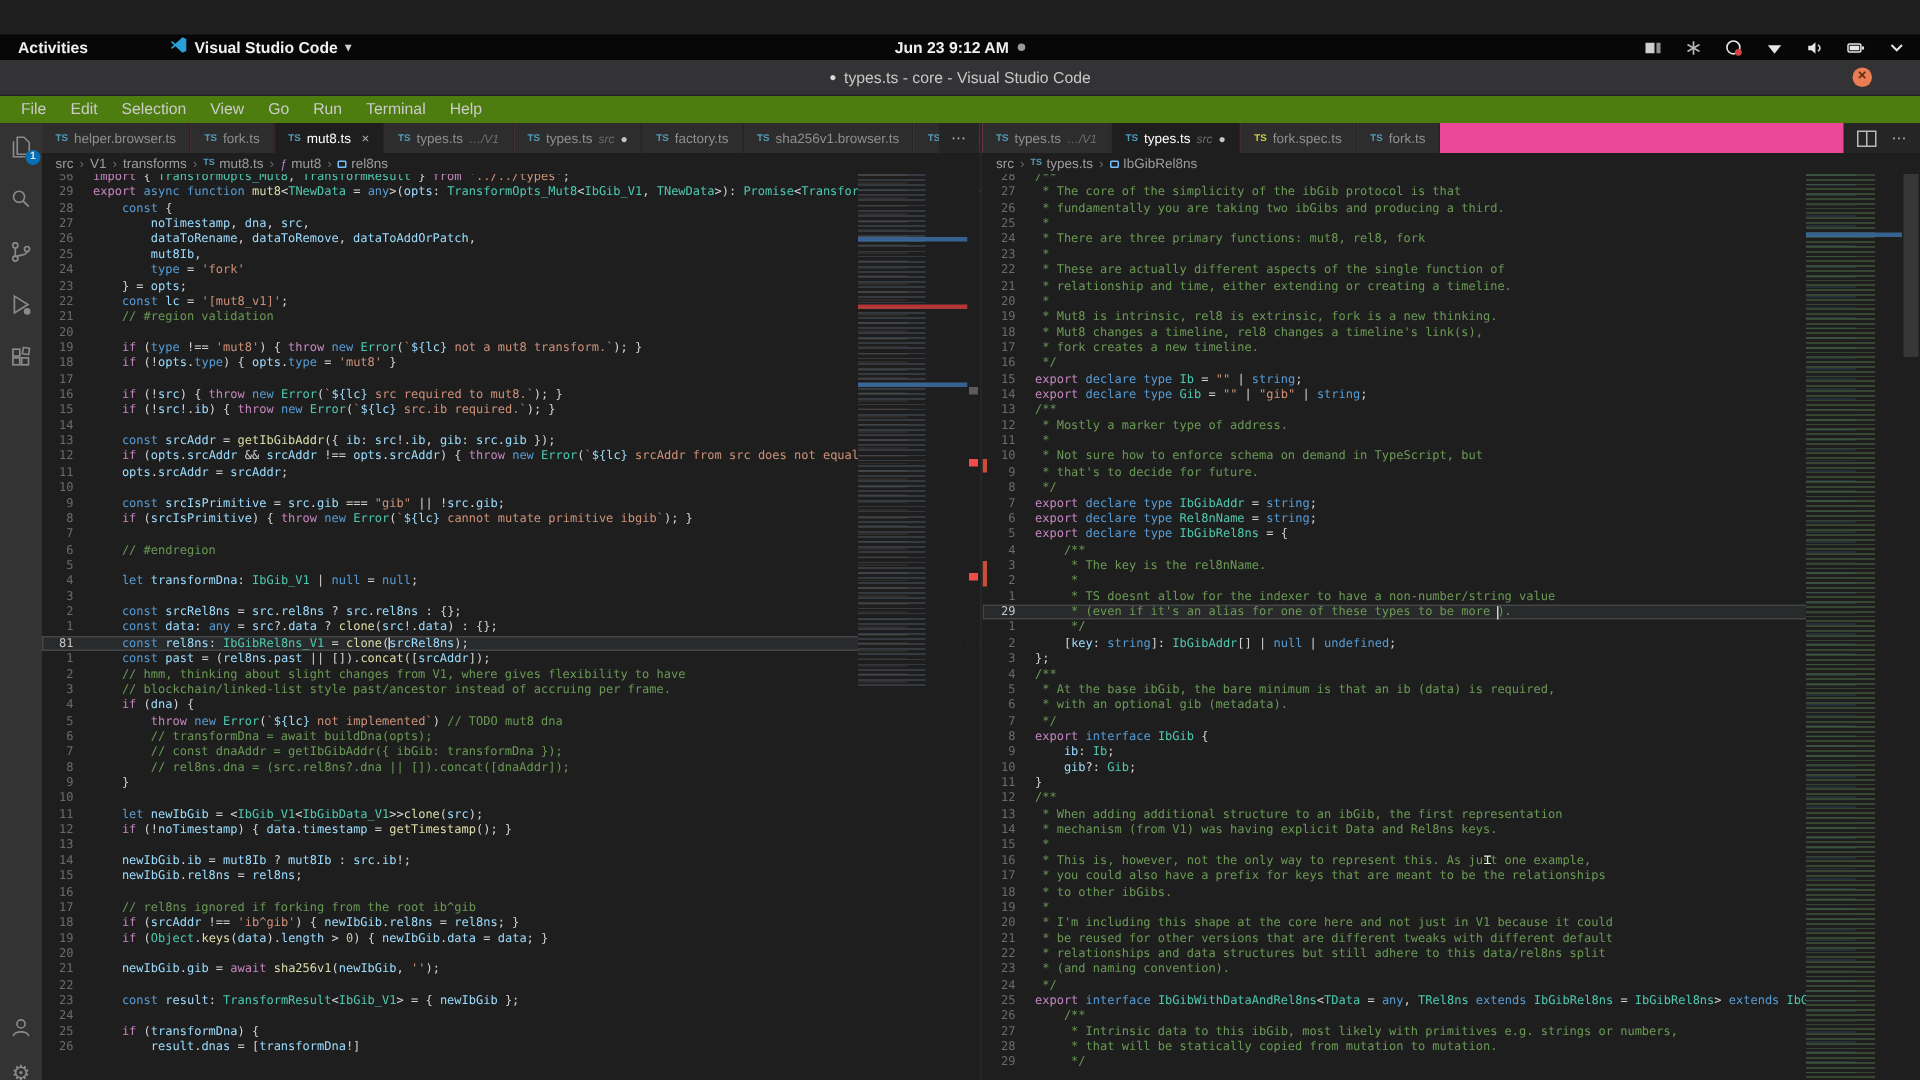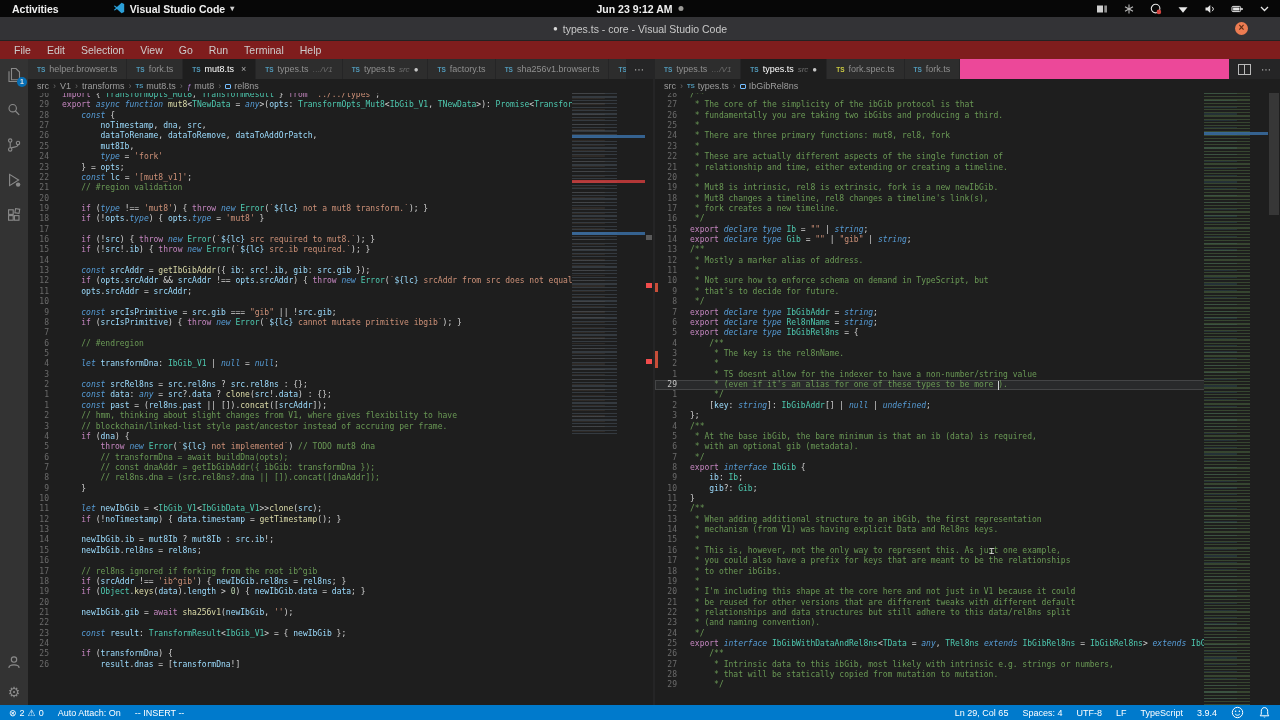--- a/index.html
+++ b/index.html
@@ -1,38 +1,38 @@
 <!DOCTYPE html>
 <html><head>
 <meta charset="utf-8">
 <style>
   * { margin:0; padding:0; box-sizing:border-box; }
   html,body { width:1280px; height:720px; overflow:hidden; background:#1e1e1e;
     font-family:"Liberation Sans", sans-serif; }
   
   .gnome-bar { height:17px; background:#070707; color:#f0f0f0; display:flex;
-    align-items:center; font-size:10.5px; font-weight:bold; position:relative; }
+    align-items:center; font-size:10.5px; font-weight:bold; position:relative;margin-top:23px; }
   .activities { padding:0 12px; height:100%; display:flex; align-items:center; }
   .app-chunk { display:flex; align-items:center; gap:5px; margin-left:42px; }
   .app-caret { font-size:8px; color:#cfcfcf; }
   .gnome-clock { position:absolute; left:50%; transform:translateX(-50%);
     display:flex; align-items:center; gap:6px; }
   .record-dot { width:5px; height:5px; border-radius:50%; background:#9a9996; }
   .tray { margin-left:auto; display:flex; align-items:center; gap:15px; padding-right:10px; }
   .tray span { display:flex; align-items:center; }
   
   .title-bar { height:24px; background:#333336; border-bottom:1px solid #222;
     display:flex; align-items:center; justify-content:center; position:relative;
     color:#c8c8c8; font-size:10.5px; }
   .title-dot { font-size:8px; margin-right:5px; color:#d8d8d8; }
   .close-btn { position:absolute; right:32px; width:13px; height:13px; border-radius:50%;
     background:#ec7c52; color:#5e2c14; font-size:10px; line-height:12px; text-align:center;
     font-weight:bold; cursor:default; }
   
-  .menu-bar { height:18px; background:#7f1d1d; display:flex; align-items:center;
+  .menu-bar { height:18px; background:#4d7c0f; display:flex; align-items:center;
     font-size:10.5px; color:#cccccc; padding-left:6px; }
   .menu-item { padding:0 8px; }
   
   .main { display:flex; height:646px; }
   .activity-bar { width:28px; background:#333333; display:flex; flex-direction:column;
     align-items:center; padding:7px 0 4px; flex:none; }
   .act-top { display:flex; flex-direction:column; gap:17px; align-items:center; }
   .act-bottom { margin-top:auto; display:flex; flex-direction:column; gap:12px; align-items:center; }
   .act-ico { position:relative; width:18px; height:18px; display:flex; align-items:center;
     justify-content:center; opacity:.85; }
@@ -71,21 +71,21 @@
   .lines { position:absolute; left:0; top:-3px; right:0; }
   .line { display:flex; height:10.37px; line-height:10.37px; white-space:pre; position:relative; }
   .line.current { background:rgba(115,120,125,.14); outline:1px solid rgba(255,255,255,.13); outline-offset:-1px; }
   .num { width:26px; text-align:right; color:#6b6b6b; padding-right:5px; flex:none; }
   .g-right .num { width:27px; }
   .line.current .num { color:#c6c6c6; }
   .fold { width:8px; color:#8a8a8a; flex:none; font-size:7px; }
   .code { flex:1; overflow:hidden; color:#d4d4d4; }
   .fold-ell { color:#9a9a9a; background:rgba(255,255,255,.08); border-radius:2px;
     padding:0 3px; margin-left:3px; }
-  .k { color:#C586C0; } .b { color:#569CD6;font-style:italic; } .t { color:#4EC9B0; } .f { color:#DCDCAA; }
+  .k { color:#C586C0; } .b { color:#569CD6; } .t { color:#4EC9B0; } .f { color:#DCDCAA; }
   .v { color:#9CDCFE; } .s { color:#CE9178; } .c { color:#6A9955; } .n { color:#B5CEA8; }
   .caret { position:absolute; top:1px; width:1px; height:8.5px; background:#cfd1d4; }
   
   .minimap { position:absolute; top:0; bottom:0; background:#1e1e1e; }
   .g-left .minimap { right:8px; width:73px;
     background-image:
       repeating-linear-gradient(180deg, rgba(140,170,200,.20) 0 1.2px, transparent 1.2px 3.4px),
       repeating-linear-gradient(180deg, rgba(190,150,120,.10) 0 1.2px, transparent 1.2px 5.2px);
     background-size:62% 56%, 45% 56%; background-repeat:no-repeat; }
   .g-right .minimap { right:12px; width:64px;
@@ -335,20 +335,21 @@
             <div class="line"><span class="num">10</span><span class="fold"></span><span class="code"></span></div>
             <div class="line"><span class="num">9</span><span class="fold"></span><span class="code">    <span class="b">const</span> <span class="v">srcIsPrimitive</span> = <span class="v">src</span>.<span class="v">gib</span> === <span class="s">"gib"</span> || !<span class="v">src</span>.<span class="v">gib</span>;</span></div>
             <div class="line"><span class="num">8</span><span class="fold"></span><span class="code">    <span class="k">if</span> (<span class="v">srcIsPrimitive</span>) { <span class="k">throw</span> <span class="b">new</span> <span class="t">Error</span>(<span class="s">`</span><span class="v">${lc}</span><span class="s"> cannot mutate primitive ibgib`</span>); }</span></div>
             <div class="line"><span class="num">7</span><span class="fold"></span><span class="code"></span></div>
             <div class="line"><span class="num">6</span><span class="fold"></span><span class="code"><span class="c">    // #endregion</span></span></div>
             <div class="line"><span class="num">5</span><span class="fold"></span><span class="code"></span></div>
             <div class="line"><span class="num">4</span><span class="fold"></span><span class="code">    <span class="b">let</span> <span class="v">transformDna</span>: <span class="t">IbGib_V1</span> | <span class="b">null</span> = <span class="b">null</span>;</span></div>
             <div class="line"><span class="num">3</span><span class="fold"></span><span class="code"></span></div>
             <div class="line"><span class="num">2</span><span class="fold"></span><span class="code">    <span class="b">const</span> <span class="v">srcRel8ns</span> = <span class="v">src</span>.<span class="v">rel8ns</span> ? <span class="v">src</span>.<span class="v">rel8ns</span> : {};</span></div>
             <div class="line"><span class="num">1</span><span class="fold"></span><span class="code">    <span class="b">const</span> <span class="v">data</span>: <span class="b">any</span> = <span class="v">src</span>?.<span class="v">data</span> ? <span class="f">clone</span>(<span class="v">src</span>!.<span class="v">data</span>) : {};</span></div>
+            <div class="line current"><span class="num">81</span><span class="fold"></span><span class="code">    <span class="b">const</span> <span class="v">rel8ns</span>: <span class="t">IbGibRel8ns_V1</span> = <span class="f">clone</span>(<span class="v">srcRel8ns</span>);</span><span class="caret" style="left: calc(41ch + 34px);"></span></div>
             <div class="line"><span class="num">1</span><span class="fold"></span><span class="code">    <span class="b">const</span> <span class="v">past</span> = (<span class="v">rel8ns</span>.<span class="v">past</span> || []).<span class="f">concat</span>([<span class="v">srcAddr</span>]);</span></div>
             <div class="line"><span class="num">2</span><span class="fold"></span><span class="code"><span class="c">    // hmm, thinking about slight changes from V1, where gives flexibility to have</span></span></div>
             <div class="line"><span class="num">3</span><span class="fold"></span><span class="code"><span class="c">    // blockchain/linked-list style past/ancestor instead of accruing per frame.</span></span></div>
             <div class="line"><span class="num">4</span><span class="fold"></span><span class="code">    <span class="k">if</span> (<span class="v">dna</span>) {</span></div>
             <div class="line"><span class="num">5</span><span class="fold"></span><span class="code">        <span class="k">throw</span> <span class="b">new</span> <span class="t">Error</span>(<span class="s">`</span><span class="v">${lc}</span><span class="s"> not implemented`</span>) <span class="c">// TODO mut8 dna</span></span></div>
             <div class="line"><span class="num">6</span><span class="fold"></span><span class="code"><span class="c">        // transformDna = await buildDna(opts);</span></span></div>
             <div class="line"><span class="num">7</span><span class="fold"></span><span class="code"><span class="c">        // const dnaAddr = getIbGibAddr({ ibGib: transformDna });</span></span></div>
             <div class="line"><span class="num">8</span><span class="fold"></span><span class="code"><span class="c">        // rel8ns.dna = (src.rel8ns?.dna || []).concat([dnaAddr]);</span></span></div>
             <div class="line"><span class="num">9</span><span class="fold"></span><span class="code">    }</span></div>
             <div class="line"><span class="num">10</span><span class="fold"></span><span class="code"></span></div>
@@ -431,28 +432,28 @@
           <div class="lines">
             <div class="line"><span class="num">28</span><span class="fold"></span><span class="code"><span class="c">/**</span></span></div>
             <div class="line"><span class="num">27</span><span class="fold"></span><span class="code"><span class="c"> * The core of the simplicity of the ibGib protocol is that</span></span></div>
             <div class="line"><span class="num">26</span><span class="fold"></span><span class="code"><span class="c"> * fundamentally you are taking two ibGibs and producing a third.</span></span></div>
             <div class="line"><span class="num">25</span><span class="fold"></span><span class="code"><span class="c"> *</span></span></div>
             <div class="line"><span class="num">24</span><span class="fold"></span><span class="code"><span class="c"> * There are three primary functions: mut8, rel8, fork</span></span></div>
             <div class="line"><span class="num">23</span><span class="fold"></span><span class="code"><span class="c"> *</span></span></div>
             <div class="line"><span class="num">22</span><span class="fold"></span><span class="code"><span class="c"> * These are actually different aspects of the single function of</span></span></div>
             <div class="line"><span class="num">21</span><span class="fold"></span><span class="code"><span class="c"> * relationship and time, either extending or creating a timeline.</span></span></div>
             <div class="line"><span class="num">20</span><span class="fold"></span><span class="code"><span class="c"> *</span></span></div>
-            <div class="line"><span class="num">19</span><span class="fold"></span><span class="code"><span class="c"> * Mut8 is intrinsic, rel8 is extrinsic, fork is a new newIbGib.</span></span></div>
+            <div class="line"><span class="num">19</span><span class="fold"></span><span class="code"><span class="c"> * Mut8 is intrinsic, rel8 is extrinsic, fork is a new thinking.</span></span></div>
             <div class="line"><span class="num">18</span><span class="fold"></span><span class="code"><span class="c"> * Mut8 changes a timeline, rel8 changes a timeline's link(s),</span></span></div>
             <div class="line"><span class="num">17</span><span class="fold"></span><span class="code"><span class="c"> * fork creates a new timeline.</span></span></div>
             <div class="line"><span class="num">16</span><span class="fold"></span><span class="code"><span class="c"> */</span></span></div>
             <div class="line"><span class="num">15</span><span class="fold"></span><span class="code"><span class="k">export</span> <span class="b">declare</span> <span class="b">type</span> <span class="t">Ib</span> = <span class="s">""</span> | <span class="b">string</span>;</span></div>
             <div class="line"><span class="num">14</span><span class="fold"></span><span class="code"><span class="k">export</span> <span class="b">declare</span> <span class="b">type</span> <span class="t">Gib</span> = <span class="s">""</span> | <span class="s">"gib"</span> | <span class="b">string</span>;</span></div>
             <div class="line"><span class="num">13</span><span class="fold"></span><span class="code"><span class="c">/**</span></span></div>
-            <div class="line"><span class="num">12</span><span class="fold"></span><span class="code"><span class="c"> * Mostly a marker alias of address.</span></span></div>
+            <div class="line"><span class="num">12</span><span class="fold"></span><span class="code"><span class="c"> * Mostly a marker type of address.</span></span></div>
             <div class="line"><span class="num">11</span><span class="fold"></span><span class="code"><span class="c"> *</span></span></div>
             <div class="line"><span class="num">10</span><span class="fold"></span><span class="code"><span class="c"> * Not sure how to enforce schema on demand in TypeScript, but</span></span></div>
             <div class="line"><span class="num">9</span><span class="fold"></span><span class="code"><span class="c"> * that's to decide for future.</span></span></div>
             <div class="line"><span class="num">8</span><span class="fold"></span><span class="code"><span class="c"> */</span></span></div>
             <div class="line"><span class="num">7</span><span class="fold"></span><span class="code"><span class="k">export</span> <span class="b">declare</span> <span class="b">type</span> <span class="t">IbGibAddr</span> = <span class="b">string</span>;</span></div>
             <div class="line"><span class="num">6</span><span class="fold"></span><span class="code"><span class="k">export</span> <span class="b">declare</span> <span class="b">type</span> <span class="t">Rel8nName</span> = <span class="b">string</span>;</span></div>
             <div class="line"><span class="num">5</span><span class="fold"></span><span class="code"><span class="k">export</span> <span class="b">declare</span> <span class="b">type</span> <span class="t">IbGibRel8ns</span> = {</span></div>
             <div class="line"><span class="num">4</span><span class="fold"></span><span class="code"><span class="c">    /**</span></span></div>
             <div class="line"><span class="num">3</span><span class="fold"></span><span class="code"><span class="c">     * The key is the rel8nName.</span></span></div>
             <div class="line"><span class="num">2</span><span class="fold"></span><span class="code"><span class="c">     *</span></span></div>
@@ -477,21 +478,21 @@
             <div class="line"><span class="num">17</span><span class="fold"></span><span class="code"><span class="c"> * you could also have a prefix for keys that are meant to be the relationships</span></span></div>
             <div class="line"><span class="num">18</span><span class="fold"></span><span class="code"><span class="c"> * to other ibGibs.</span></span></div>
             <div class="line"><span class="num">19</span><span class="fold"></span><span class="code"><span class="c"> *</span></span></div>
             <div class="line"><span class="num">20</span><span class="fold"></span><span class="code"><span class="c"> * I'm including this shape at the core here and not just in V1 because it could</span></span></div>
             <div class="line"><span class="num">21</span><span class="fold"></span><span class="code"><span class="c"> * be reused for other versions that are different tweaks with different default</span></span></div>
             <div class="line"><span class="num">22</span><span class="fold"></span><span class="code"><span class="c"> * relationships and data structures but still adhere to this data/rel8ns split</span></span></div>
             <div class="line"><span class="num">23</span><span class="fold"></span><span class="code"><span class="c"> * (and naming convention).</span></span></div>
             <div class="line"><span class="num">24</span><span class="fold"></span><span class="code"><span class="c"> */</span></span></div>
             <div class="line"><span class="num">25</span><span class="fold"></span><span class="code"><span class="k">export</span> <span class="b">interface</span> <span class="t">IbGibWithDataAndRel8ns</span>&lt;<span class="t">TData</span> = <span class="b">any</span>, <span class="t">TRel8ns</span> <span class="b">extends</span> <span class="t">IbGibRel8ns</span> = <span class="t">IbGibRel8ns</span>&gt; <span class="b">extends</span> <span class="t">IbGib</span> {</span></div>
             <div class="line"><span class="num">26</span><span class="fold"></span><span class="code"><span class="c">    /**</span></span></div>
-            <div class="line"><span class="num">27</span><span class="fold"></span><span class="code"><span class="c">     * Intrinsic data to this ibGib, most likely with intrinsic e.g. strings or numbers,</span></span></div>
+            <div class="line"><span class="num">27</span><span class="fold"></span><span class="code"><span class="c">     * Intrinsic data to this ibGib, most likely with primitives e.g. strings or numbers,</span></span></div>
             <div class="line"><span class="num">28</span><span class="fold"></span><span class="code"><span class="c">     * that will be statically copied from mutation to mutation.</span></span></div>
             <div class="line"><span class="num">29</span><span class="fold"></span><span class="code"><span class="c">     */</span></span></div>
           </div>
           <div class="minimap">
             <div class="mm-mark" style="top: 39px; height: 3px; background: rgba(58, 110, 165, 0.85);"></div>
           </div>
           <div class="scrollbar">
             <div class="slider" style="top: 0px; height: 122px;"></div>
           </div>
           <div class="git-mark" style="top: 190px; height: 9px;"></div>

